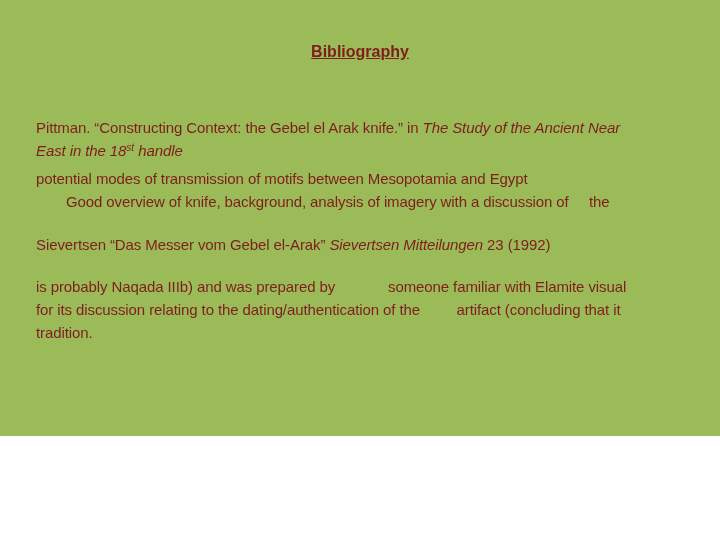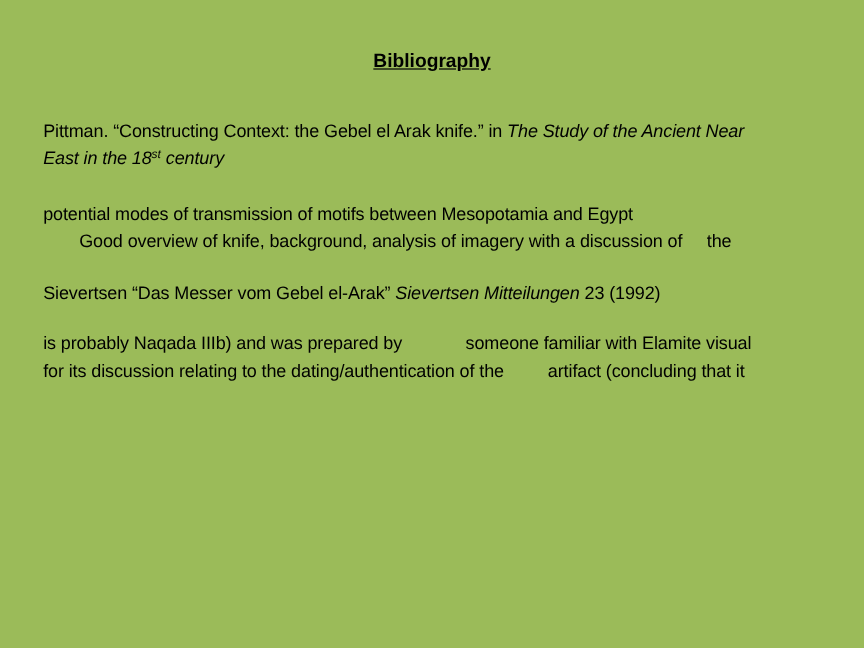--- a/index.html
+++ b/index.html
@@ -1,41 +1,41 @@
 <!DOCTYPE html>
 <html><head>
 <meta charset="utf-8">
 <style>
   html, body { margin: 0; padding: 0; }
   .slide {
     position: relative;
     width: 720px;
-    height: 540px;
+    height: 436px;
     background: #9BBB59;
-    color: #000000;
+    color: #7f1d1d;
     font-family: "Liberation Sans", sans-serif;
     overflow: hidden;
   }
   .title-row {
     position: absolute;
     top: 40px;
     left: 0;
     width: 100%;
     text-align: center;
     font-size: 16px;
     line-height: 23px;
     font-weight: bold;
   }
   .title-text { text-decoration: underline; }
   .para {
     position: absolute;
     left: 36px;
     right: 36px;
   }
-  .para-1 { top: 98px; }
+  .para-1 { top: 116px; }
   .para-2 { top: 167px; }
   .para-3 { top: 233px; }
   .para-4 { top: 275px; }
   .line {
     white-space: pre;
     font-size: 15px;
     line-height: 23px;
     letter-spacing: -0.1px;
   }
   .indent { padding-left: 30px; }
@@ -51,30 +51,31 @@
 <body>
 
 <div class="slide">
 
   <div class="title-row">
     <span class="title-text">Bibliography</span>
   </div>
 
   <div class="para para-1">
     <div class="line"><span>Pittman. “Constructing Context: the Gebel el Arak knife.” in </span><span class="it">The Study of the Ancient Near</span></div>
-    <div class="line"><span class="it">East in the 18</span><span class="it sup">st</span><span class="it"> century</span></div>
+    <div class="line"><span class="it">East in the 18</span><span class="it sup">st</span><span class="it"> handle</span></div>
   </div>
 
   <div class="para para-2">
     <div class="line"><span>potential modes of transmission of motifs between Mesopotamia and Egypt</span></div>
     <div class="line indent"><span>Good overview of knife, background, analysis of imagery with a discussion of     the</span></div>
   </div>
 
   <div class="para para-3">
     <div class="line"><span>Sievertsen “Das Messer vom Gebel el-Arak” </span><span class="it">Sievertsen Mitteilungen</span><span> 23 (1992)</span></div>
   </div>
 
   <div class="para para-4">
     <div class="line"><span>is probably Naqada IIIb) and was prepared by             someone familiar with Elamite visual</span></div>
     <div class="line"><span>for its discussion relating to the dating/authentication of the         artifact (concluding that it</span></div>
+    <div class="line"><span>tradition.</span></div>
   </div>
 
 </div>
 
 </body></html>

